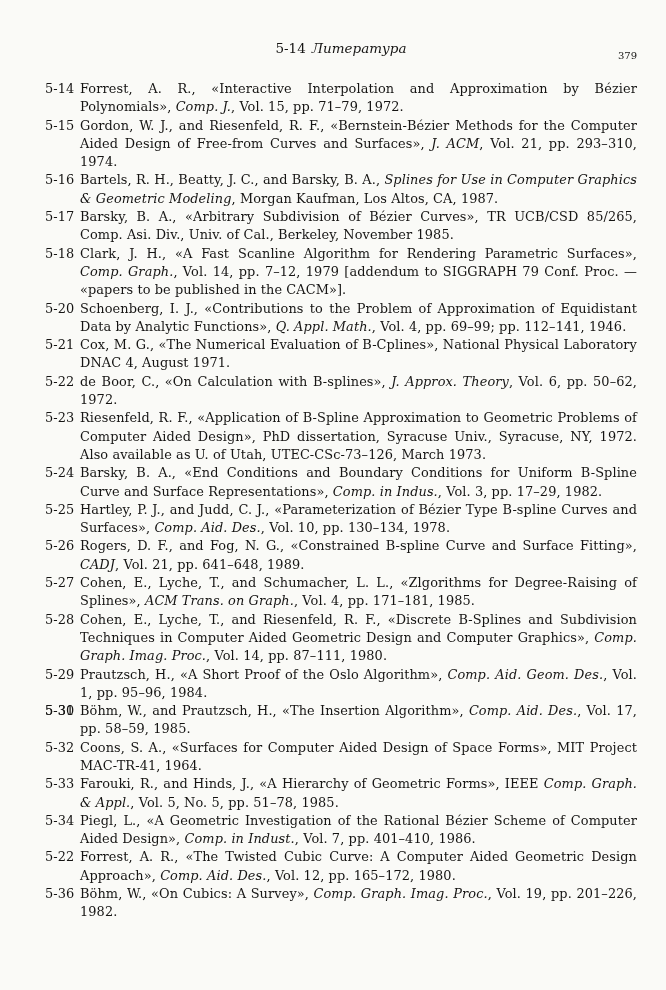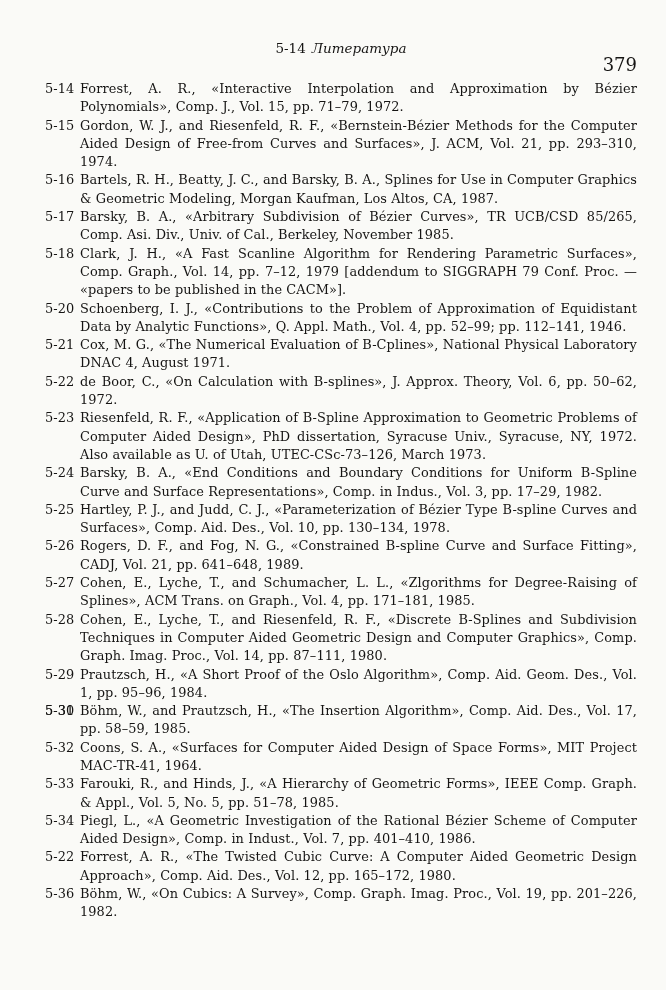--- a/index.html
+++ b/index.html
@@ -32,58 +32,58 @@
     position: absolute;
     left: 0;
     right: 0;
     text-align: center;
     white-space: nowrap;
   }
   .running-head-title { font-style: italic; margin-left: 6px; }
   .page-number {
     position: absolute;
     right: 0;
-    top: 17px;
-    font-size: 18px;
+    top: 8px;
+    font-size: 10px;
   }
   .refs {
     font-size: 12.9px;
     line-height: 18.3px;
     letter-spacing: 0.1px;
   }
   .ref {
     position: relative;
     padding-left: 35px;
     text-align: justify;
   }
   .ref-id {
     position: absolute;
     left: 0;
     top: 0;
   }
-  .it { }
+  .it { font-style: italic; }
 </style>
 </head>
 <body>
 
 <div class="page">
   <div class="running-head">
     <div class="running-head-center">
       <span>5-14</span><span class="running-head-title">Литература</span>
     </div>
     <span class="page-number">379</span>
   </div>
 
   <div class="refs">
       <div class="ref"><span class="ref-id">5-14</span><span class="ref-text"><span>Forrest, A. R., «Interactive Interpolation and Approximation by Bézier Polynomials», </span><span class="it">Comp. J.</span><span>, Vol. 15, pp. 71–79, 1972.</span></span></div>
       <div class="ref"><span class="ref-id">5-15</span><span class="ref-text"><span>Gordon, W. J., and Riesenfeld, R. F., «Bernstein-Bézier Methods for the Computer Aided Design of Free-from Curves and Surfaces», </span><span class="it">J. ACM</span><span>, Vol. 21, pp. 293–310, 1974.</span></span></div>
       <div class="ref"><span class="ref-id">5-16</span><span class="ref-text"><span>Bartels, R. H., Beatty, J. C., and Barsky, B. A., </span><span class="it">Splines for Use in Computer Graphics &amp; Geometric Modeling</span><span>, Morgan Kaufman, Los Altos, CA, 1987.</span></span></div>
       <div class="ref"><span class="ref-id">5-17</span><span class="ref-text"><span>Barsky, B. A., «Arbitrary Subdivision of Bézier Curves», TR UCB/CSD 85/265, Comp. Asi. Div., Univ. of Cal., Berkeley, November 1985.</span></span></div>
       <div class="ref"><span class="ref-id">5-18</span><span class="ref-text"><span>Clark, J. H., «A Fast Scanline Algorithm for Rendering Parametric Surfaces», </span><span class="it">Comp. Graph.</span><span>, Vol. 14, pp. 7–12, 1979 [addendum to SIGGRAPH 79 Conf. Proc. — «papers to be published in the CACM»].</span></span></div>
-      <div class="ref"><span class="ref-id">5-20</span><span class="ref-text"><span>Schoenberg, I. J., «Contributions to the Problem of Approximation of Equidistant Data by Analytic Functions», </span><span class="it">Q. Appl. Math.</span><span>, Vol. 4, pp. 52–99; pp. 112–141, 1946.</span></span></div>
+      <div class="ref"><span class="ref-id">5-20</span><span class="ref-text"><span>Schoenberg, I. J., «Contributions to the Problem of Approximation of Equidistant Data by Analytic Functions», </span><span class="it">Q. Appl. Math.</span><span>, Vol. 4, pp. 69–99; pp. 112–141, 1946.</span></span></div>
       <div class="ref"><span class="ref-id">5-21</span><span class="ref-text"><span>Cox, M. G., «The Numerical Evaluation of B-Cplines», National Physical Laboratory DNAC 4, August 1971.</span></span></div>
       <div class="ref"><span class="ref-id">5-22</span><span class="ref-text"><span>de Boor, C., «On Calculation with B-splines», </span><span class="it">J. Approx. Theory</span><span>, Vol. 6, pp. 50–62, 1972.</span></span></div>
       <div class="ref"><span class="ref-id">5-23</span><span class="ref-text"><span>Riesenfeld, R. F., «Application of B-Spline Approximation to Geometric Problems of Computer Aided Design», PhD dissertation, Syracuse Univ., Syracuse, NY, 1972. Also available as U. of Utah, UTEC-CSc-73–126, March 1973.</span></span></div>
       <div class="ref"><span class="ref-id">5-24</span><span class="ref-text"><span>Barsky, B. A., «End Conditions and Boundary Conditions for Uniform B-Spline Curve and Surface Representations», </span><span class="it">Comp. in Indus.</span><span>, Vol. 3, pp. 17–29, 1982.</span></span></div>
       <div class="ref"><span class="ref-id">5-25</span><span class="ref-text"><span>Hartley, P. J., and Judd, C. J., «Parameterization of Bézier Type B-spline Curves and Surfaces», </span><span class="it">Comp. Aid. Des.</span><span>, Vol. 10, pp. 130–134, 1978.</span></span></div>
       <div class="ref"><span class="ref-id">5-26</span><span class="ref-text"><span>Rogers, D. F., and Fog, N. G., «Constrained B-spline Curve and Surface Fitting», </span><span class="it">CADJ</span><span>, Vol. 21, pp. 641–648, 1989.</span></span></div>
       <div class="ref"><span class="ref-id">5-27</span><span class="ref-text"><span>Cohen, E., Lyche, T., and Schumacher, L. L., «Zlgorithms for Degree-Raising of Splines», </span><span class="it">ACM Trans. on Graph.</span><span>, Vol. 4, pp. 171–181, 1985.</span></span></div>
       <div class="ref"><span class="ref-id">5-28</span><span class="ref-text"><span>Cohen, E., Lyche, T., and Riesenfeld, R. F., «Discrete B-Splines and Subdivision Techniques in Computer Aided Geometric Design and Computer Graphics», </span><span class="it">Comp. Graph. Imag. Proc.</span><span>, Vol. 14, pp. 87–111, 1980.</span></span></div>
       <div class="ref"><span class="ref-id">5-29</span><span class="ref-text"><span>Prautzsch, H., «A Short Proof of the Oslo Algorithm», </span><span class="it">Comp. Aid. Geom. Des.</span><span>, Vol. 1, pp. 95–96, 1984.</span></span></div>
       <div class="ref"><span class="ref-id">5-30</span></div>

